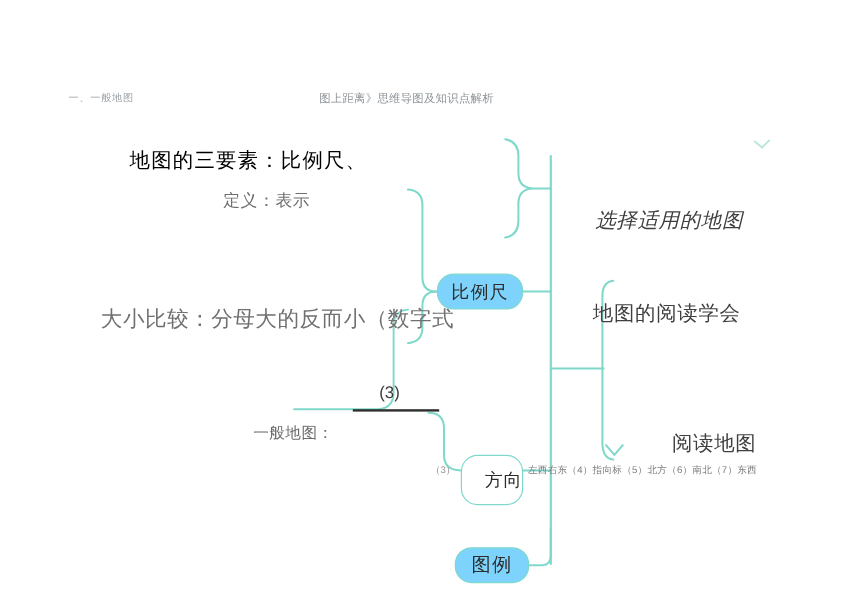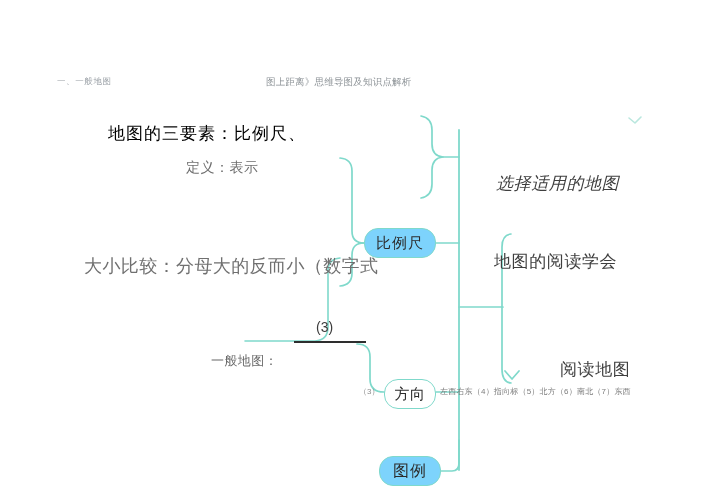--- a/index.html
+++ b/index.html
@@ -108,24 +108,25 @@
     color: #2c2c2c;
   }
   .node-scale {
     left: 364px; top: 228px;
     width: 72px; height: 30px;
     font-size: 15px;
     letter-spacing: 1px;
   }
   .node-dir {
     left: 384px; top: 379px;
-    width: 52px; height: 30px;
+    width: 52px; height: 42px;
     font-size: 15px;
     letter-spacing: .5px;
     background: transparent;
+    justify-content: flex-end;
   }
   .node-legend {
     left: 379px; top: 456px;
     width: 62px; height: 30px;
     font-size: 16px;
     letter-spacing: 1px;
   }
 
   
   .enum-pre {

